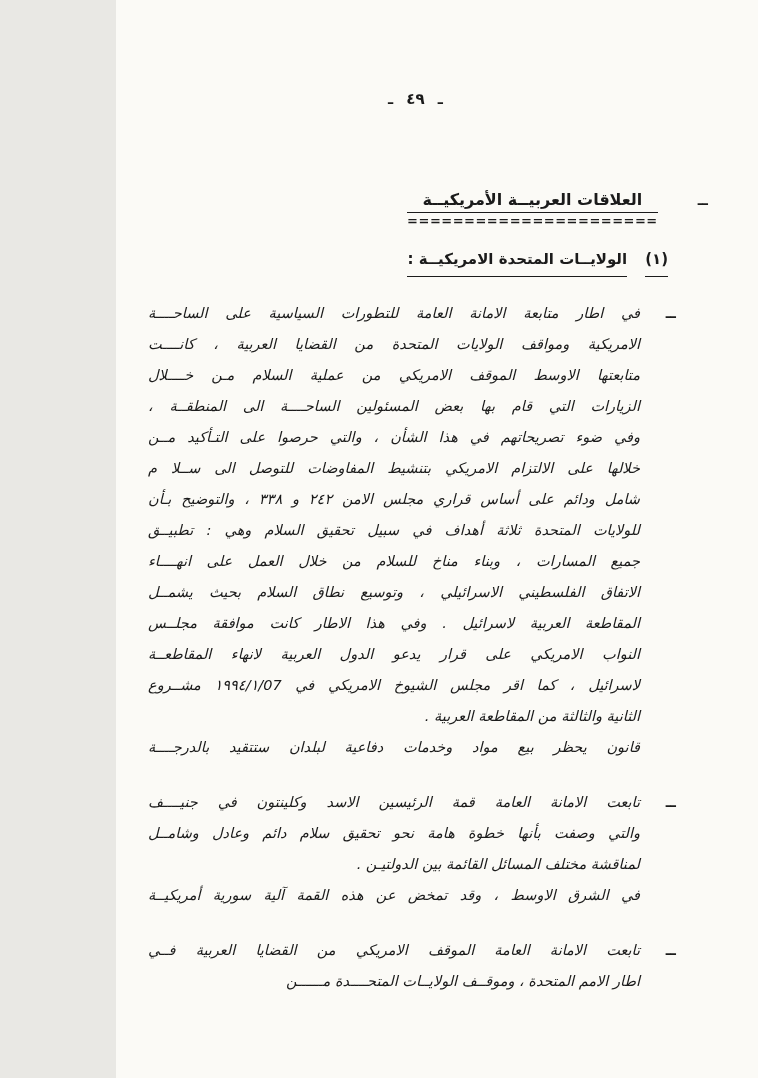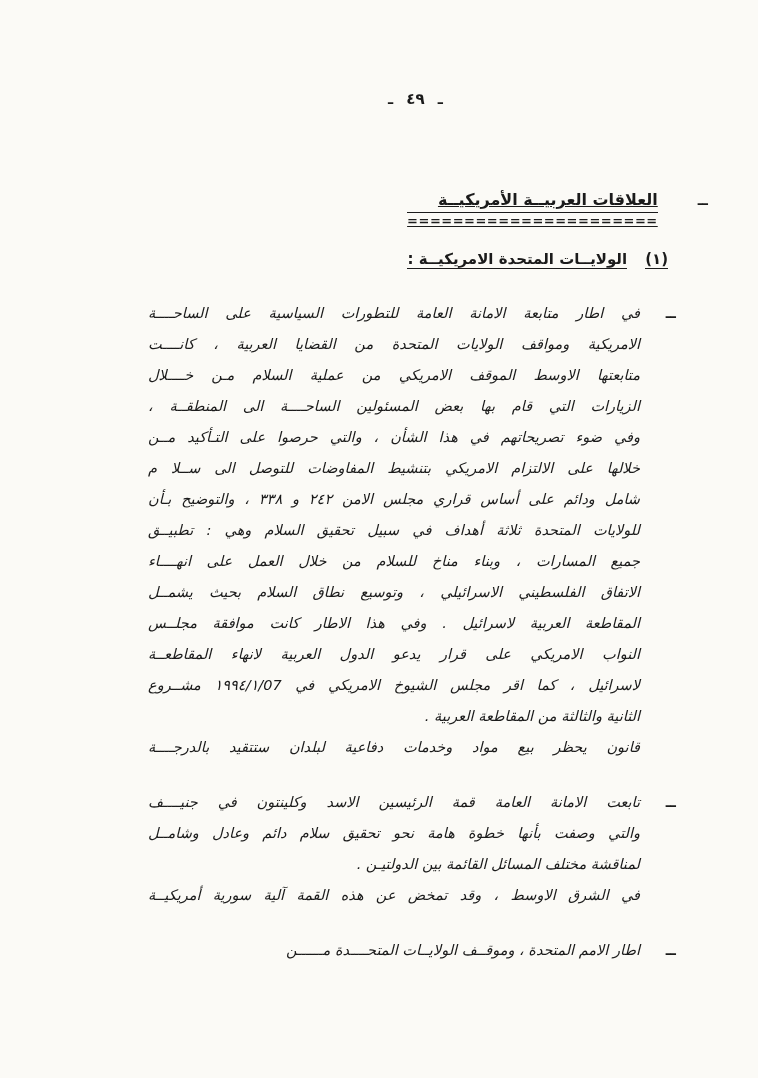--- a/index.html
+++ b/index.html
@@ -4,21 +4,21 @@
 <style>
   * { box-sizing: border-box; }
   html, body { margin: 0; padding: 0; }
   body {
     width: 758px; height: 1078px;
     background: #e9e8e4;
     font-family: "DejaVu Sans", sans-serif;
   }
   .page {
     position: relative;
-    width: 758px; height: 1078px;
+    width: 642px; height: 1078px;
     background: #fbfaf6;
     color: #1b1b1b;
     direction: rtl;
     overflow: hidden;
   }
   .page-number {
     position: absolute;
     top: 90px; right: 315px;
     font-size: 15px;
     font-weight: 600;
@@ -31,21 +31,21 @@
     display: flex;
     align-items: flex-start;
     gap: 40px;
   }
   .dash-marker {
     font-size: 15px;
     font-weight: 700;
     line-height: 20px;
     color: #1b1b1b;
   }
-  .title-inner { text-align: right; text-decoration: underline; }
+  .title-inner { text-align: center; }
   .title-text {
     font-size: 16px;
     font-weight: 700;
     border-bottom: 1.5px solid #1b1b1b;
     padding-bottom: 3px;
   }
   .title-eq {
     font-size: 13px;
     font-weight: 700;
     letter-spacing: 0.5px;
@@ -57,21 +57,21 @@
     position: absolute;
     top: 250px; right: 90px;
     display: flex;
     align-items: flex-start;
     gap: 18px;
     font-size: 15px;
     font-weight: 600;
   }
   .section-number, .section-title {
     border-bottom: 1.5px solid #1b1b1b;
-    padding-bottom: 0;
+    padding-bottom: 8px;
   }
   .doc-body {
     position: absolute;
     top: 298px; right: 118px;
     width: 492px;
     font-size: 14.5px;
     line-height: 31px;
   }
   .para { position: relative; }
   .para + .para { margin-top: 24px; }
@@ -132,18 +132,19 @@
     <div class="para">
       <span class="marker">ــ</span>
       <div class="line">تابعت الامانة العامة قمة الرئيسين الاسد وكلينتون في جنيــــف</div>
       <div class="line">والتي وصفت بأنها خطوة هامة نحو تحقيق سلام دائم وعادل وشامــل</div>
       <div class="line last">لمناقشة مختلف المسائل القائمة بين الدولتيـن .</div>
       <div class="line">في الشرق الاوسط ، وقد تمخض عن هذه القمة آلية سورية أمريكيــة</div>
     </div>
 
     <div class="para">
       <span class="marker">ــ</span>
+      <div class="line">تابعت الامانة العامة الموقف الامريكي من القضايا العربية فــي</div>
       <div class="line last">اطار الامم المتحدة ، وموقــف الولايــات المتحــــدة مــــــن</div>
     </div>
 
   </div>
 
 </div>
 
 </body></html>

